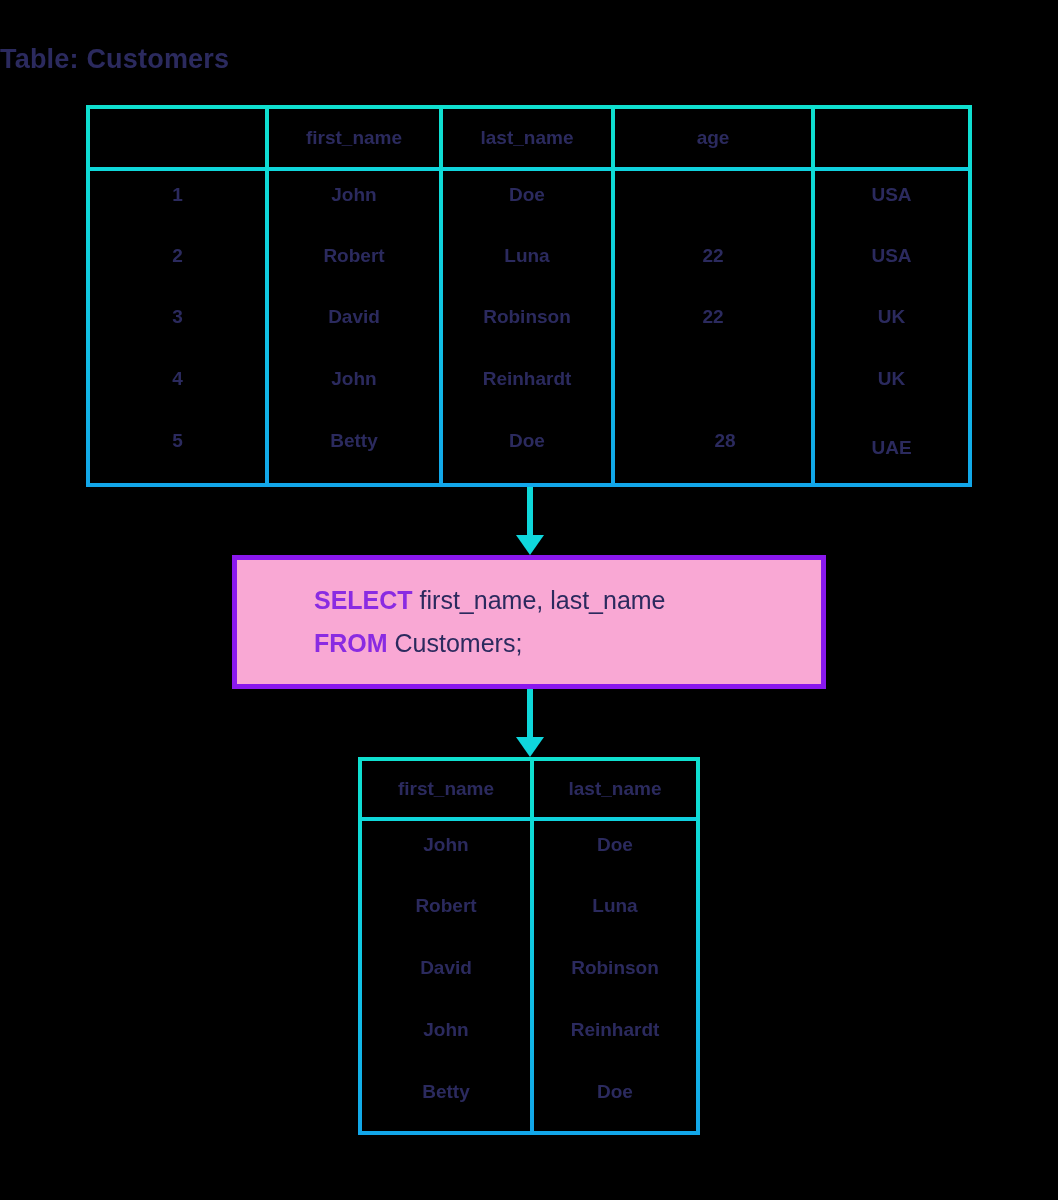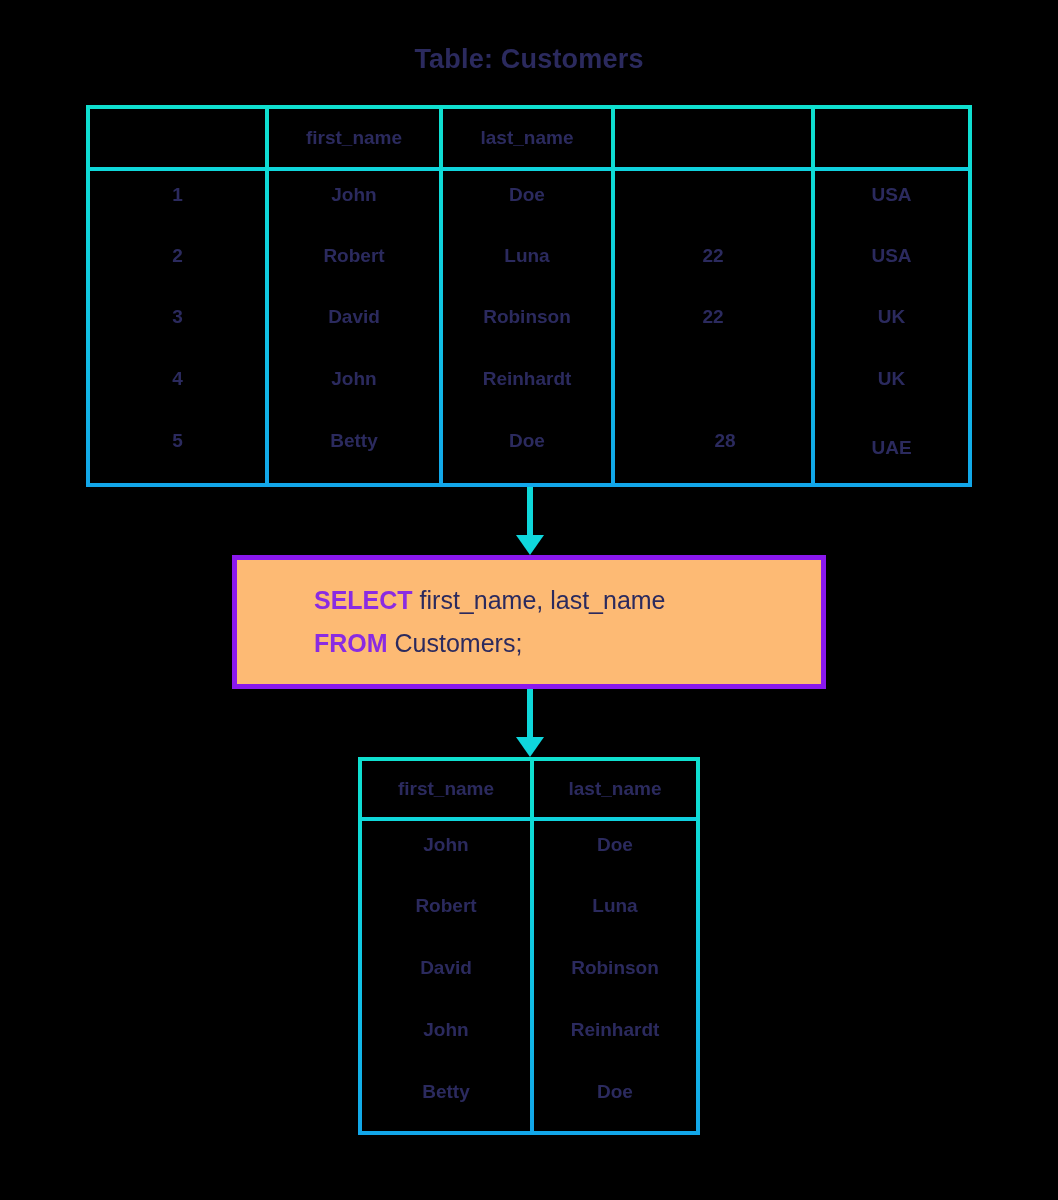--- a/index.html
+++ b/index.html
@@ -19,21 +19,21 @@
     position: absolute;
     inset: 0;
   }
 
   
   .title {
     position: absolute;
     left: 0;
     top: 44px;
     width: 1058px;
-    text-align: center;
+    text-align: left;
     font-size: 27px;
     font-weight: 700;
     color: #2b2a5e;
     letter-spacing: 0.2px;
   }
 
   
   .gtable {
     position: absolute;
     box-sizing: border-box;
@@ -96,21 +96,21 @@
 
   
   #query-box {
     position: absolute;
     left: 232px;
     top: 555px;
     width: 594px;
     height: 134px;
     box-sizing: border-box;
     border: 5px solid #8a18ee;
-    background: #fdba74;
+    background: #f9a8d4;
     display: flex;
     flex-direction: column;
     justify-content: center;
     padding-left: 77px;
   }
   .qline {
     font-size: 25px;
     font-weight: 700;
     color: #2b2a5e;
     line-height: 43px;
@@ -161,20 +161,21 @@
   <div class="gtable" id="main-table">
     <div class="hrule"></div>
 
     <div class="vrule" style="left:175px"></div>
     <div class="vrule" style="left:349px"></div>
     <div class="vrule" style="left:521px"></div>
     <div class="vrule" style="left:721px"></div>
 
     <div class="cell hdr" style="left:179px; top:0px;  width:170px; height:58px;">first_name</div>
     <div class="cell hdr" style="left:353px; top:0px;  width:168px; height:58px;">last_name</div>
+    <div class="cell hdr" style="left:525px; top:0px;  width:196px; height:58px;">age</div>
 
     <div class="cell" style="left:0px;   top:66px; width:175px; height:40px;">1</div>
     <div class="cell" style="left:179px; top:66px; width:170px; height:40px;">John</div>
     <div class="cell" style="left:353px; top:66px; width:168px; height:40px;">Doe</div>
     <div class="cell" style="left:725px; top:66px; width:153px; height:40px;">USA</div>
 
     <div class="cell" style="left:0px;   top:127px; width:175px; height:40px;">2</div>
     <div class="cell" style="left:179px; top:127px; width:170px; height:40px;">Robert</div>
     <div class="cell" style="left:353px; top:127px; width:168px; height:40px;">Luna</div>
     <div class="cell" style="left:525px; top:127px; width:196px; height:40px;">22</div>

